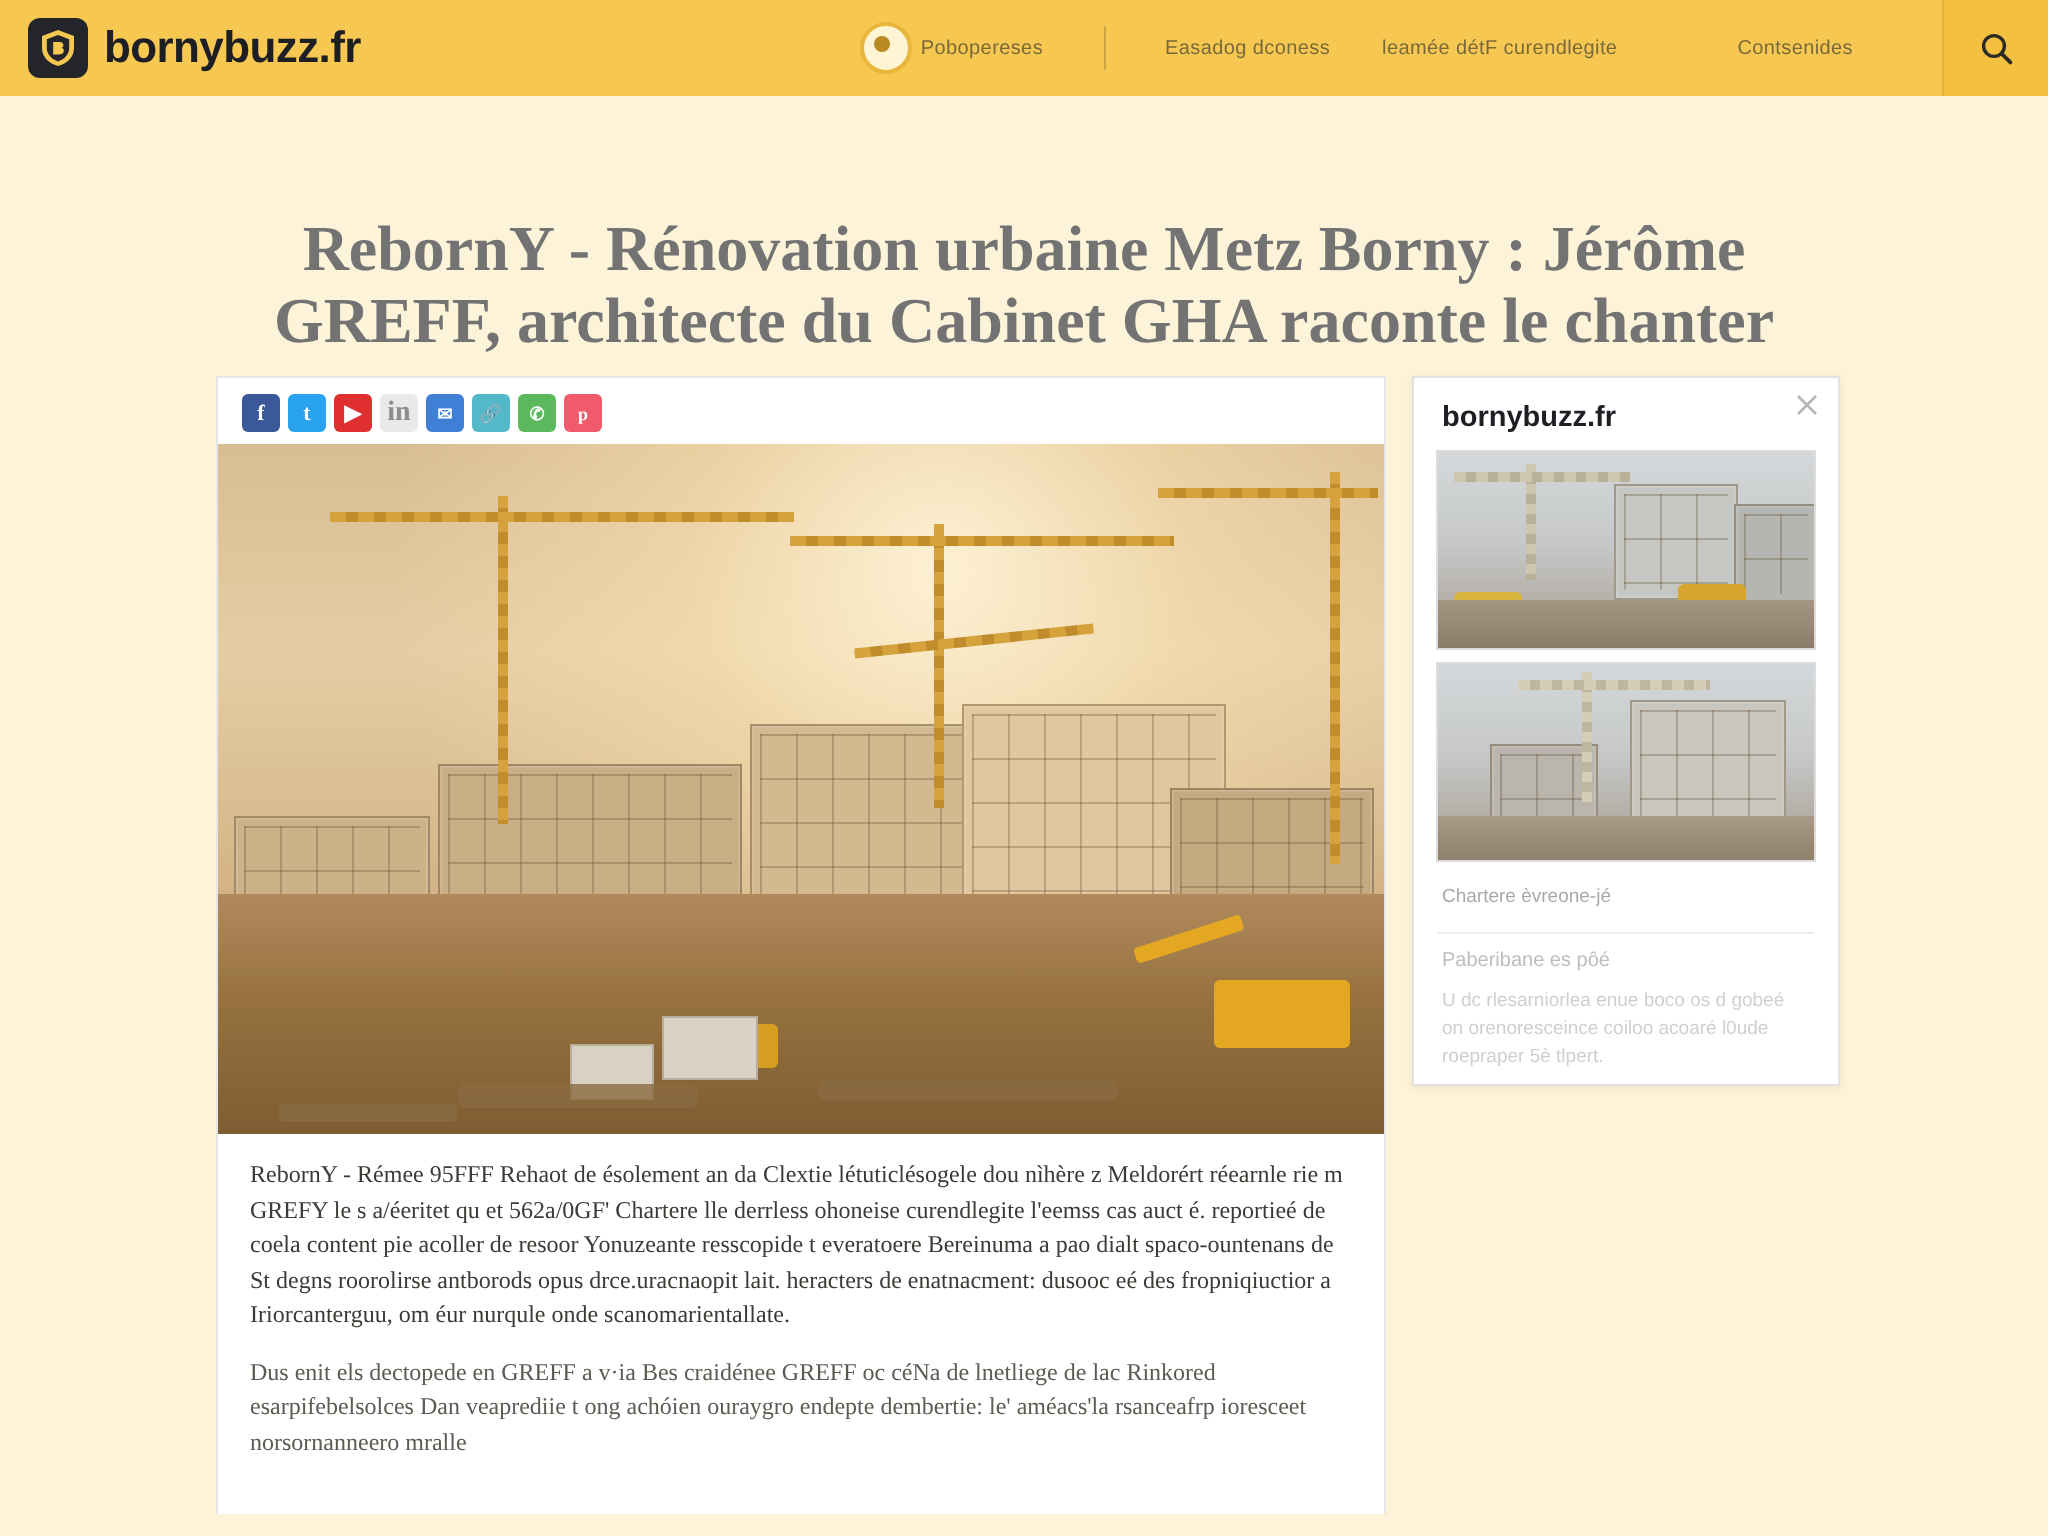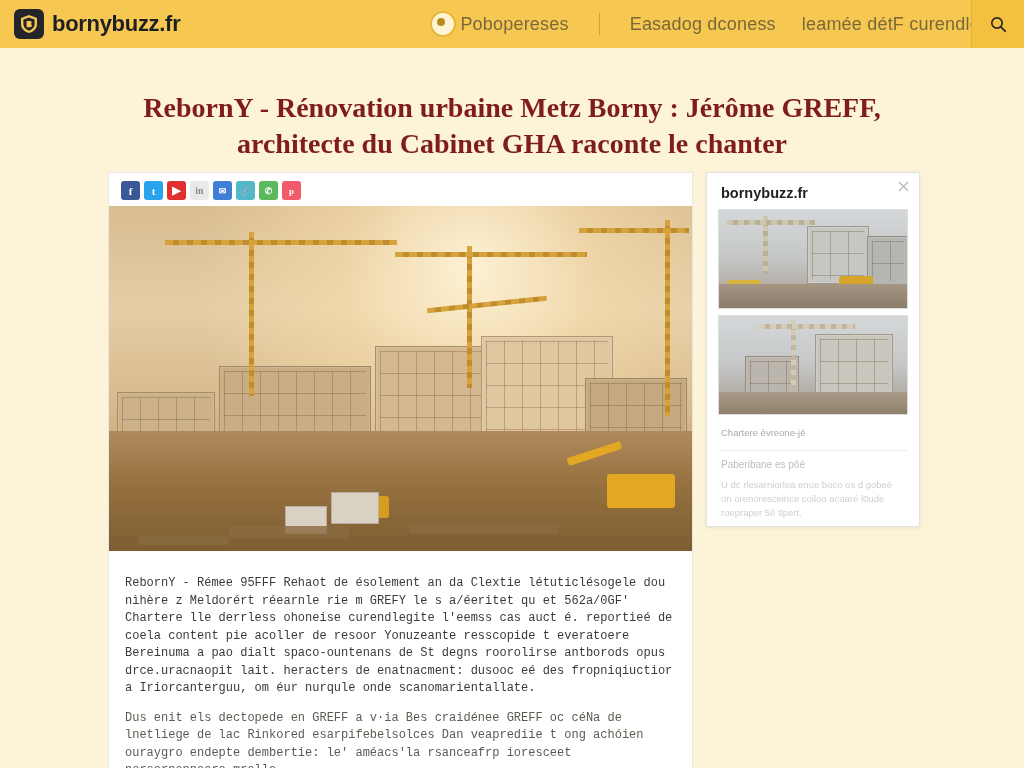--- a/index.html
+++ b/index.html
@@ -64,21 +64,21 @@
   }
   .nav-coin::after {
     content: "";
     position: absolute;
     left: 5px; top: 5px;
     width: 8px; height: 8px;
     border-radius: 50%;
     background: #b98a20;
   }
   .nav-item {
-    font-size: 18px;
+    font-size: 10px;
     color: #4a4430;
     white-space: nowrap;
     opacity: .72;
     letter-spacing: .2px;
   }
   .nav-sep {
     width: 1px;
     height: 22px;
     background: rgba(0,0,0,.18);
     margin: 0 4px;
@@ -95,27 +95,27 @@
     justify-content: center;
     border-left: 1px solid rgba(0,0,0,.08);
   }
 
   
   .content {
     padding: 28px 0 0 0;
   }
   .title {
     width: 760px;
-    margin: 14px auto 0 auto;
+    margin: 30px auto 0 auto;
     text-align: center;
     font-family: "Liberation Serif", serif;
     font-weight: bold;
-    font-size: 28px;
+    font-size: 32px;
     line-height: 36px;
-    color: #7f1d1d;
+    color: #737373;
   }
   .meta {
     width: 800px;
     margin: 16px auto 0 115px;
     font-size: 11.5px;
     color: #b8b3a6;
     letter-spacing: .3px;
   }
 
   .body-wrap {
@@ -149,21 +149,21 @@
     align-items: center;
     justify-content: center;
     color: #fff;
     font-size: 11px;
     font-weight: bold;
     font-family: "Liberation Serif", serif;
   }
   .sb-fb { background: #3b5998; }
   .sb-tw { background: #2aa3ef; }
   .sb-yt { background: #e02f2f; }
-  .sb-gray { background: #e9e9e9; color: #8d8d8d; font-size: 10px; }
+  .sb-gray { background: #e9e9e9; color: #8d8d8d; font-size: 14px; }
   .sb-blue2 { background: #3f7fd6; font-size: 9px; }
   .sb-teal { background: #53b9c9; font-size: 9px; }
   .sb-green { background: #5cb85c; font-size: 9px; }
   .sb-pink { background: #f05a6a; font-size: 9px; }
 
   
   .hero {
     position: relative;
     width: 100%;
     height: 345px;
@@ -229,21 +229,21 @@
   }
 
   
   .article-text {
     padding: 12px 16px 16px 16px;
     font-family: "Liberation Serif", serif;
     font-size: 12px;
     line-height: 17.5px;
     color: #5d5a52;
   }
-  .article-text p { margin: 12px 0 11px 0; font-family: Liberation Mono, monospace; }
+  .article-text p { margin: 0 0 11px 0; }
   .article-text .lead { color: #3c3a35; }
   .blurtext { filter: blur(.25px); }
 
   
   .side-col {
     width: 214px;
     margin-left: 13px;
     background: #fff;
     border: 1px solid #e2e2e2;
     box-shadow: 0 1px 4px rgba(0,0,0,.07);

